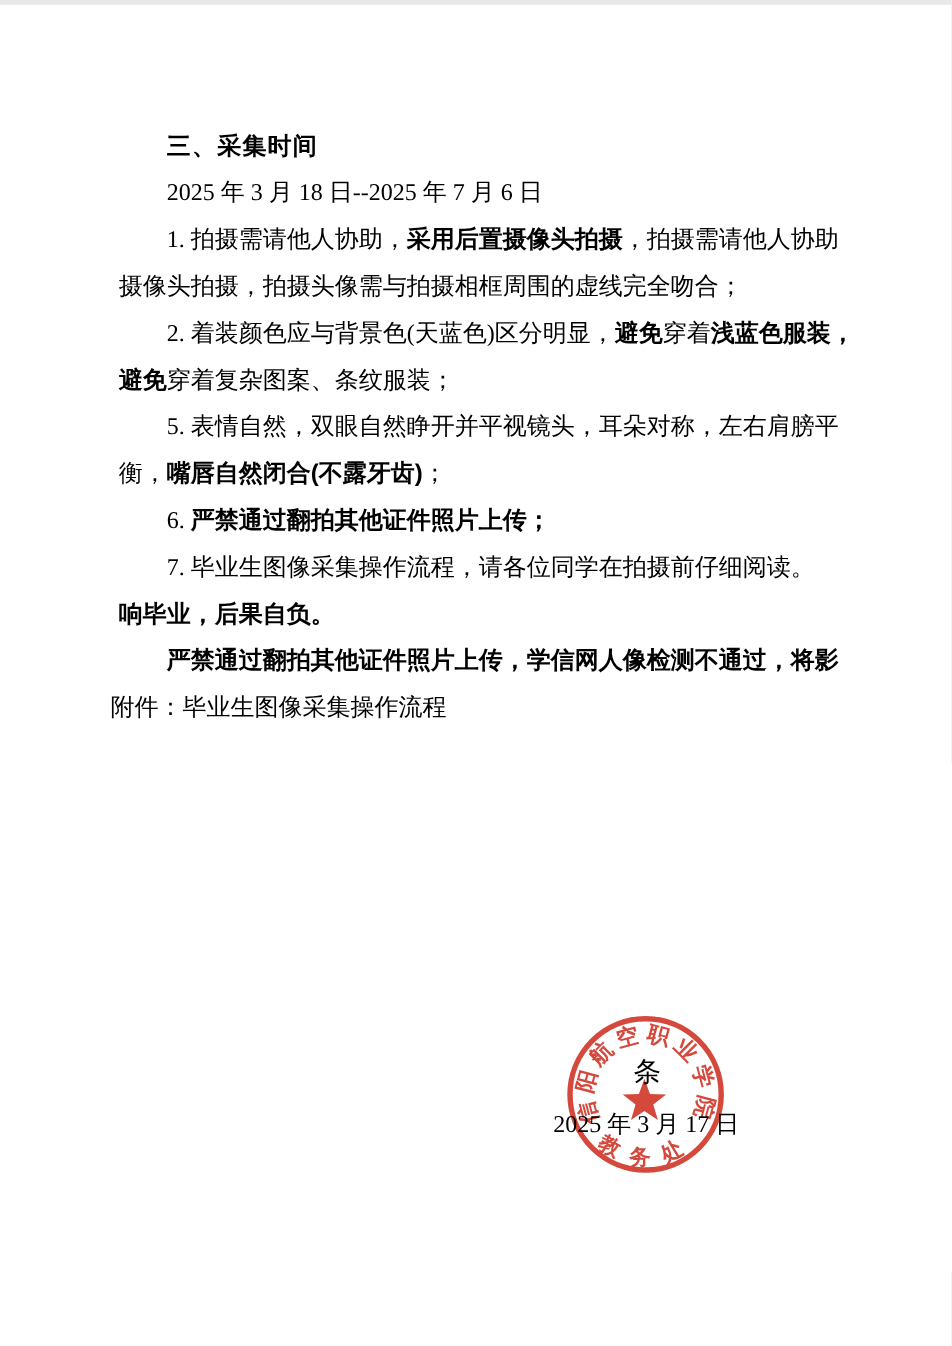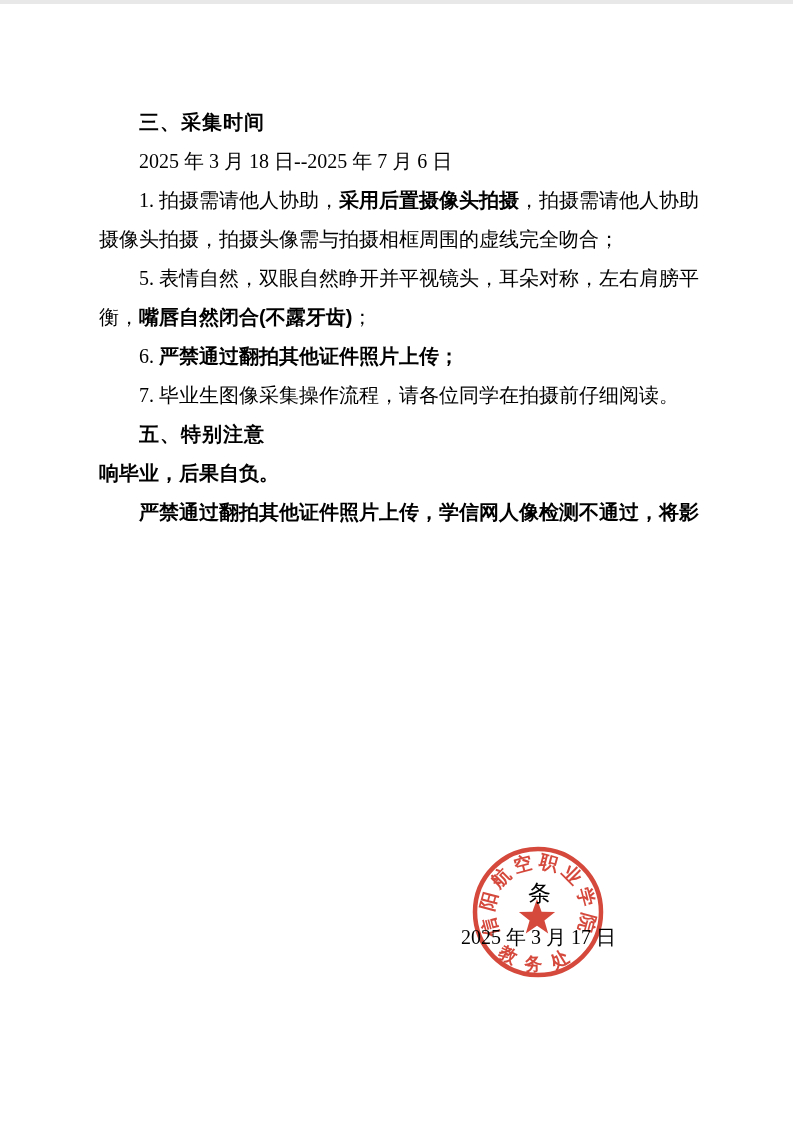--- a/index.html
+++ b/index.html
@@ -49,35 +49,39 @@
         <div class="line indent"><span class="seg b">三、采集时间</span></div>
       </div>
       <div class="para body">
         <div class="line indent"><span class="seg">2025 年 3 月 18 日--2025 年 7 月 6 日</span></div>
       </div>
       <div class="para body">
         <div class="line indent"><span class="seg">1. 拍摄需请他人协助，</span><span class="seg b">采用后置摄像头拍摄</span><span class="seg">，拍摄需请他人协助</span></div>
         <div class="line"><span class="seg">摄像头拍摄，拍摄头像需与拍摄相框周围的虚线完全吻合；</span></div>
       </div>
       <div class="para body">
+        <div class="line indent"><span class="seg">2. 着装颜色应与背景色(天蓝色)区分明显，</span><span class="seg b">避免</span><span class="seg">穿着</span><span class="seg b">浅蓝色服装，</span></div>
+        <div class="line"><span class="seg b">避免</span><span class="seg">穿着复杂图案、条纹服装；</span></div>
+      </div>
+      <div class="para body">
         <div class="line indent"><span class="seg">5. 表情自然，双眼自然睁开并平视镜头，耳朵对称，左右肩膀平</span></div>
         <div class="line"><span class="seg">衡，</span><span class="seg b">嘴唇自然闭合(不露牙齿)</span><span class="seg">；</span></div>
       </div>
       <div class="para body">
         <div class="line indent"><span class="seg">6. </span><span class="seg b">严禁通过翻拍其他证件照片上传；</span></div>
       </div>
       <div class="para body">
         <div class="line indent"><span class="seg">7. 毕业生图像采集操作流程，请各位同学在拍摄前仔细阅读。</span></div>
       </div>
-      <div class="para heading">
-        <div class="line indent"><span class="seg b">五、特别注意</span></div>
-      </div>
       <div class="para notice">
         <div class="line"><span class="seg b">响毕业，后果自负。</span></div>
         <div class="line indent"><span class="seg b">严禁通过翻拍其他证件照片上传，学信网人像检测不通过，将影</span></div>
+      </div>
+      <div class="para attachment">
+        <div class="line"><span class="seg">附件：毕业生图像采集操作流程</span></div>
       </div>
     </div>
 
   <div class="seal-area">
     <svg width="160" height="160" viewBox="0 0 160 160">
       <defs>
         <path id="arcTop" d="M 41.9 102 A 44 44 0 1 1 118.1 102" fill="none"></path>
         <path id="arcBottom" d="M 39 121 A 58 58 0 0 0 121 121" fill="none"></path>
       </defs>
       <circle cx="80" cy="80" r="63" fill="none" stroke-width="4.5" stroke="#d23b2e"></circle>

